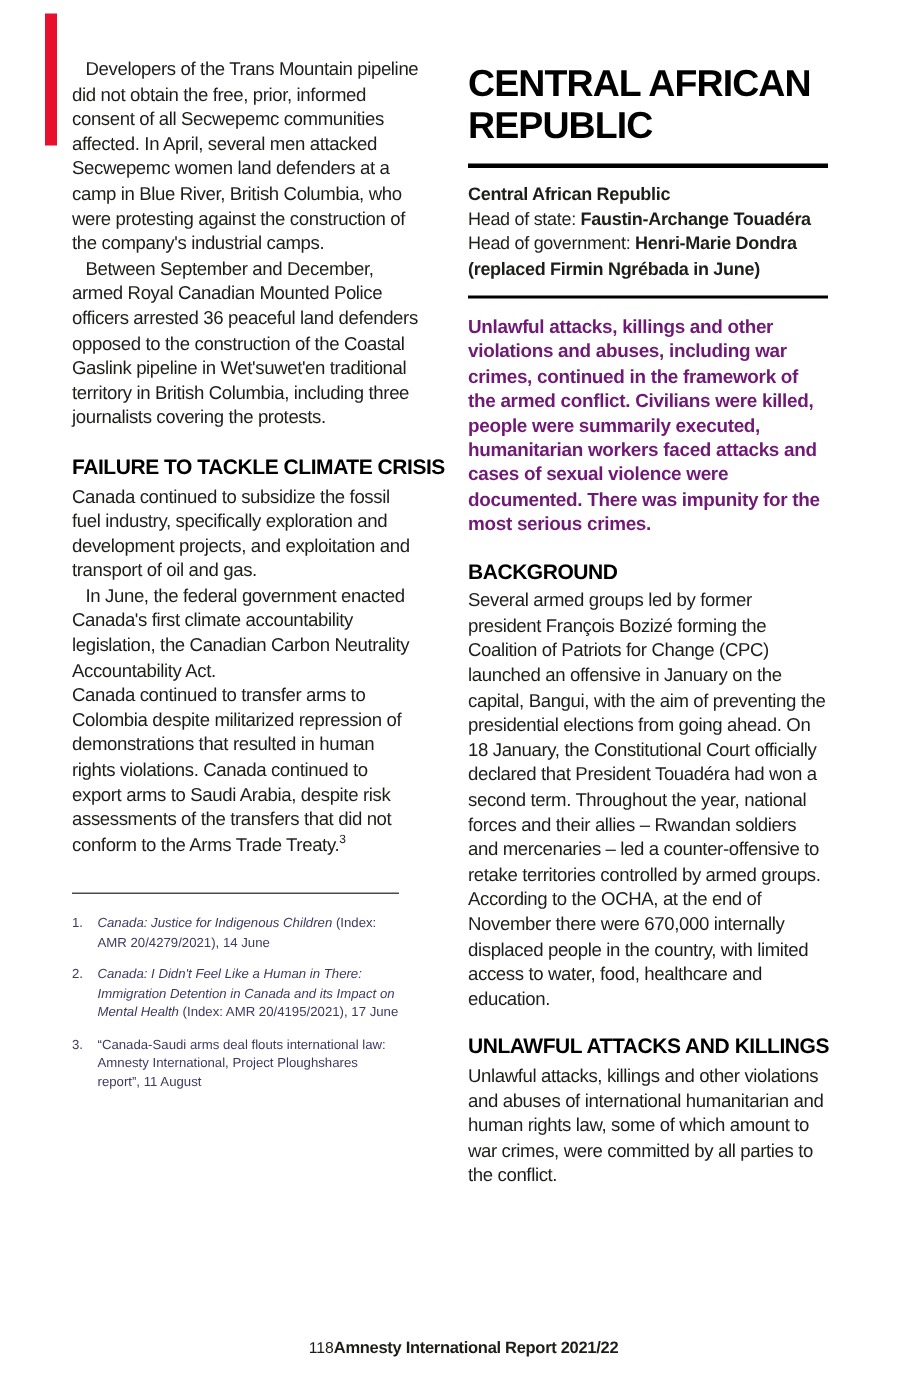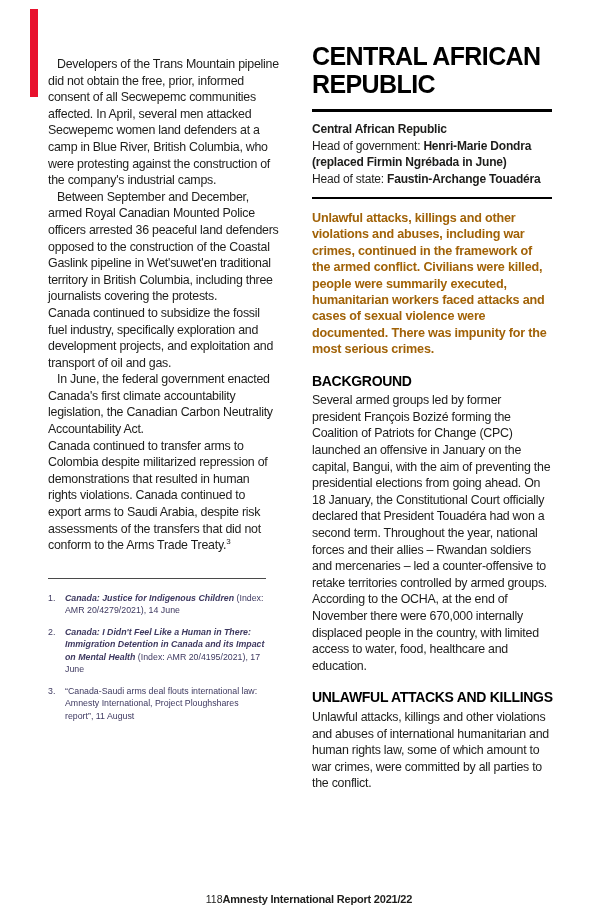--- a/index.html
+++ b/index.html
@@ -16,21 +16,21 @@
   
   .red-tab {
     position: absolute;
     left: 30px;
     top: 9px;
     width: 8px;
     height: 88px;
     background: #e8112d;
   }
 
-  .col-left  { position: absolute; left: 48px;  top: 38px; width: 232px; margin-top: 18px; }
+  .col-left  { position: absolute; left: 48px;  top: 38px; width: 232px; }
   .col-right { position: absolute; left: 312px; top: 42px; width: 240px; }
 
   .body-text { font-size: 12.4px; line-height: 16.6px; letter-spacing: -0.25px; }
   p { margin: 0; }
   p.indent { text-indent: 9px; }
 
   .section-heading {
     font-size: 14px;
     font-weight: 700;
     letter-spacing: -0.3px;
@@ -53,36 +53,36 @@
   .rule-mid   { height: 2px; background: #000; margin-top: 10px; margin-bottom: 11px; }
 
   .gov-block { font-size: 12px; line-height: 16.5px; letter-spacing: -0.2px; }
   .gov-block .bold { font-weight: 700; }
 
   .summary {
     font-weight: 700;
     font-size: 12.6px;
     line-height: 16.4px;
     letter-spacing: -0.2px;
-    color: #a16207;
+    color: #701a75;
   }
 
   .footnotes {
     margin-top: 24px;
     width: 218px;
     border-top: 1px solid #4a4a4a;
     padding-top: 13px;
     color: #3e3960;
     font-size: 8.8px;
     line-height: 12.5px;
     letter-spacing: 0;
   }
   .fn-item { display: flex; margin-bottom: 9px; }
   .fn-num  { flex: none; width: 17px; }
-  .fn-text .it { font-style: italic; font-weight: bold; }
+  .fn-text .it { font-style: italic; }
 
   sup { font-size: 8px; line-height: 0; }
 
   .footer {
     position: absolute;
     left: 48px;
     right: 30px;
     top: 866px;
     display: flex;
     justify-content: center;
@@ -95,20 +95,21 @@
 <body>
 
 <div class="page">
 
   <div class="red-tab" style="background: rgb(232, 17, 45);"></div>
 
   <div class="col-left body-text">
     <p class="indent">Developers of the Trans Mountain pipeline did not obtain the free, prior, informed consent of all Secwepemc communities affected. In April, several men attacked Secwepemc women land defenders at a camp in Blue River, British Columbia, who were protesting against the construction of the company's industrial camps.</p>
     <p class="indent">Between September and December, armed Royal Canadian Mounted Police officers arrested 36 peaceful land defenders opposed to the construction of the Coastal Gaslink pipeline in Wet'suwet'en traditional territory in British Columbia, including three journalists covering the protests.</p>
 
+    <h2 class="section-heading first">FAILURE TO TACKLE CLIMATE CRISIS</h2>
     <p>Canada continued to subsidize the fossil fuel industry, specifically exploration and development projects, and exploitation and transport of oil and gas.</p>
     <p class="indent">In June, the federal government enacted Canada's first climate accountability legislation, the Canadian Carbon Neutrality Accountability Act.</p>
 
     <p><span>Canada continued to transfer arms to Colombia despite militarized repression of demonstrations that resulted in human rights violations. Canada continued to export arms to Saudi Arabia, despite risk assessments of the transfers that did not conform to the Arms Trade Treaty.</span><sup>3</sup></p>
 
     <div class="footnotes">
       <div class="fn-item">
         <span class="fn-num">1.</span>
         <span class="fn-text"><span class="it">Canada: Justice for Indigenous Children</span><span> (Index: AMR 20/4279/2021), 14 June</span></span>
       </div>
@@ -122,22 +123,22 @@
       </div>
     </div>
   </div>
 
   <div class="col-right body-text">
     <h1 class="country-title">CENTRAL AFRICAN REPUBLIC</h1>
     <div class="rule-thick"></div>
 
     <div class="gov-block">
       <div class="bold">Central African Republic</div>
+      <div><span>Head of state: </span><span class="bold">Faustin-Archange Touadéra</span></div>
       <div><span>Head of government: </span><span class="bold">Henri-Marie Dondra (replaced Firmin Ngrébada in June)</span></div>
-      <div><span>Head of state: </span><span class="bold">Faustin-Archange Touadéra</span></div>
     </div>
 
     <div class="rule-mid"></div>
 
     <p class="summary">Unlawful attacks, killings and other violations and abuses, including war crimes, continued in the framework of the armed conflict. Civilians were killed, people were summarily executed, humanitarian workers faced attacks and cases of sexual violence were documented. There was impunity for the most serious crimes.</p>
 
     <h2 class="section-heading">BACKGROUND</h2>
     <p>Several armed groups led by former president François Bozizé forming the Coalition of Patriots for Change (CPC) launched an offensive in January on the capital, Bangui, with the aim of preventing the presidential elections from going ahead. On 18 January, the Constitutional Court officially declared that President Touadéra had won a second term. Throughout the year, national forces and their allies – Rwandan soldiers and mercenaries – led a counter-offensive to retake territories controlled by armed groups. According to the OCHA, at the end of November there were 670,000 internally displaced people in the country, with limited access to water, food, healthcare and education.</p>
 
     <h2 class="section-heading">UNLAWFUL ATTACKS AND KILLINGS</h2>

